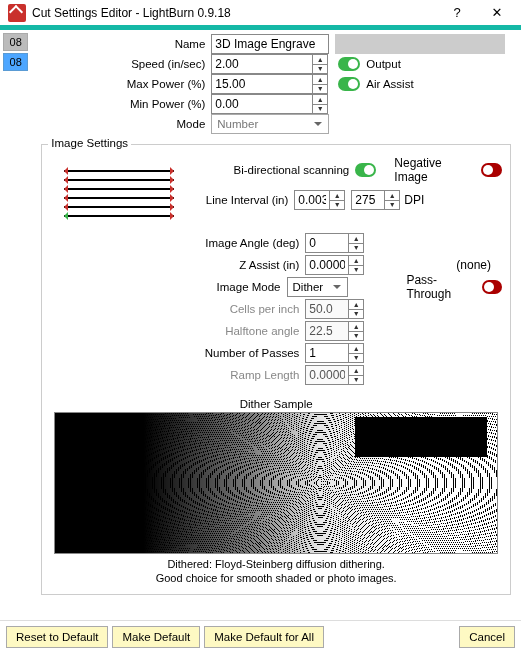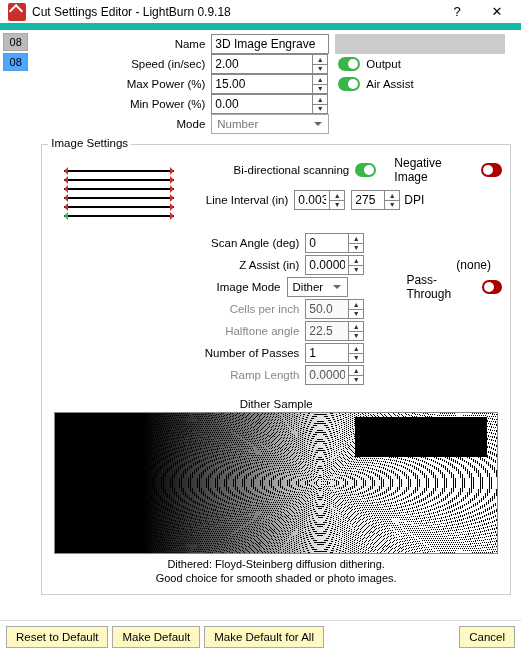--- a/index.html
+++ b/index.html
@@ -1,17 +1,17 @@
 <!DOCTYPE html>
 <html><head>
 <meta charset="utf-8">
 <style>
 * { margin: 0; padding: 0; box-sizing: border-box; }
 body { font-family: "Segoe UI", Tahoma, sans-serif; font-size: 12px; background: #fff; width: 521px; height: 656px; overflow: hidden; }
-.titlebar { height: 30px; display: flex; align-items: center; padding: 0 4px 0 8px; background: #fff; border-bottom: 7px solid #14b8a6; }
+.titlebar { height: 30px; display: flex; align-items: center; padding: 0 4px 0 8px; background: #fff; border-bottom: 5px solid #14b8a6; }
 .app-icon { width: 18px; height: 18px; background: #c9302c; border-radius: 2px; margin-right: 6px; position: relative; }
 .app-icon::after { content: ""; position: absolute; left: 3px; top: 3px; width: 8px; height: 8px; border: 2px solid #fff; border-right: none; border-bottom: none; transform: rotate(45deg); }
 .title-text { flex: 1; font-size: 12px; }
 .title-btn { width: 40px; height: 30px; display: flex; align-items: center; justify-content: center; cursor: pointer; font-size: 13px; }
 .main { display: flex; height: 590px; }
 .layer-col { width: 35px; padding: 3px 3px; }
 .layer-chip { display: flex; align-items: center; justify-content: center; height: 18px; margin-bottom: 2px; border: 1px solid #aaa; font-size: 11px; color: #000; cursor: pointer; }
 .layer-chip.sel { border: 1px solid #5a9bd4; background: #cfe8ff; }
 .layer-chip.gray { background: #bbb; }
 .layer-chip.blue { background: #4da6ff; }
@@ -153,21 +153,21 @@
               <span class="spin">
                 <span>▲</span>
                 <span>▼</span>
               </span>
             <span style="margin-left:4px">DPI</span>
           </div>
         </div>
       </div>
 
       <div class="irow">
-        <div class="lab">Scan Angle (deg)</div>
+        <div class="lab">Image Angle (deg)</div>
         <input class="txt sm" value="0" style="">
           <span class="spin">
             <span>▲</span>
             <span>▼</span>
           </span>
       </div>
       <div class="irow">
         <div class="lab">Z Assist (in)</div>
         <input class="txt sm" value="0.0000" style="">
           <span class="spin">

